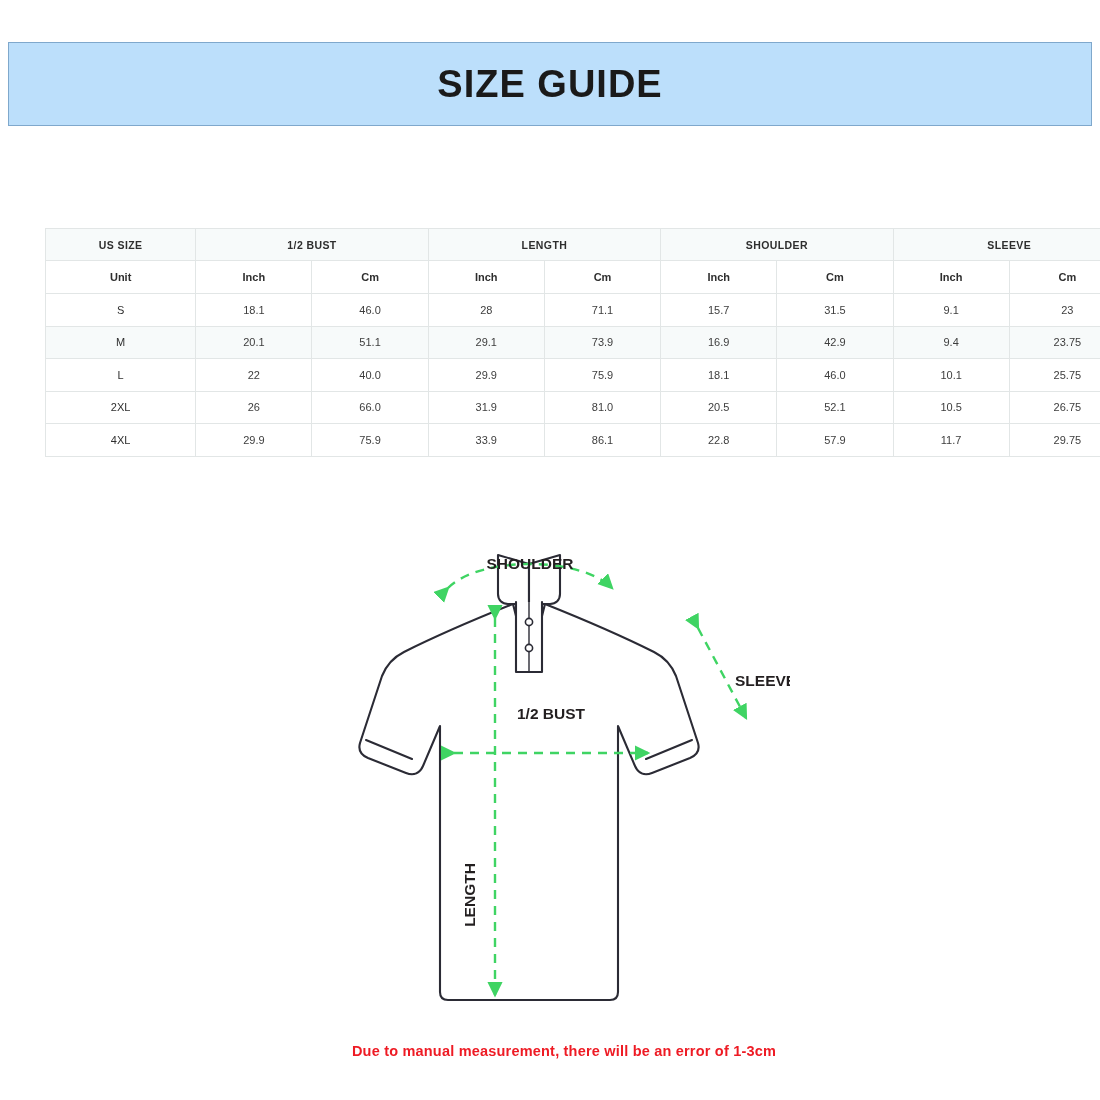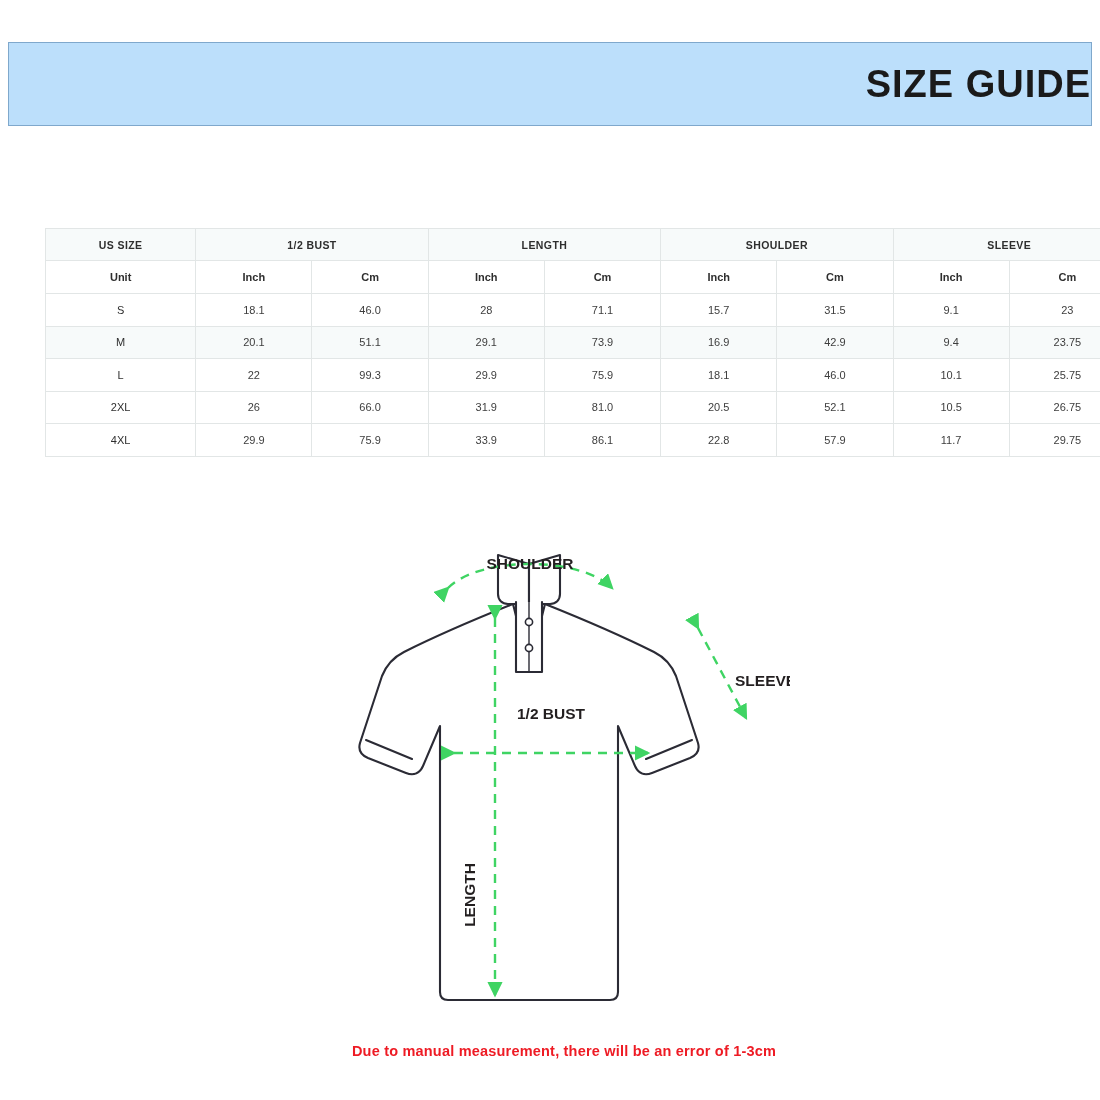--- a/index.html
+++ b/index.html
@@ -26,21 +26,21 @@
     position: absolute;
     left: 8px;
     top: 42px;
     width: 1084px;
     height: 84px;
     background: #bcdffb;
     border: 1px solid #7fa8cc;
     box-sizing: border-box;
     display: flex;
     align-items: center;
-    justify-content: flex-end;
+    justify-content: center;
   }
   .banner-title {
     font-size: 38px;
     font-weight: bold;
     letter-spacing: 1px;
     color: #1a1a1a;
   }
 
   
   .table-wrap {
@@ -176,21 +176,21 @@
           <td>29.1</td>
           <td>73.9</td>
           <td>16.9</td>
           <td>42.9</td>
           <td>9.4</td>
           <td>23.75</td>
         </tr>
         <tr>
           <td>L</td>
           <td>22</td>
-          <td>99.3</td>
+          <td>40.0</td>
           <td>29.9</td>
           <td>75.9</td>
           <td>18.1</td>
           <td>46.0</td>
           <td>10.1</td>
           <td>25.75</td>
         </tr>
         <tr>
           <td>2XL</td>
           <td>26</td>

